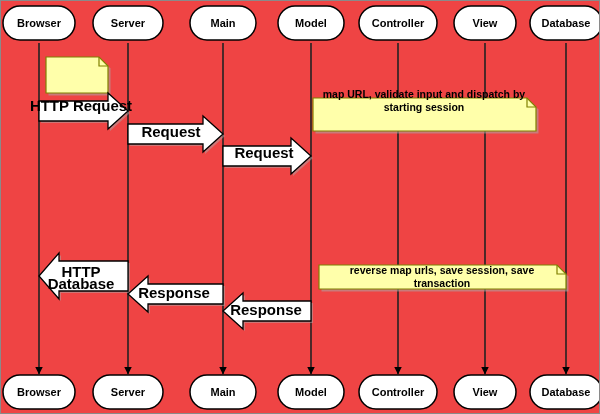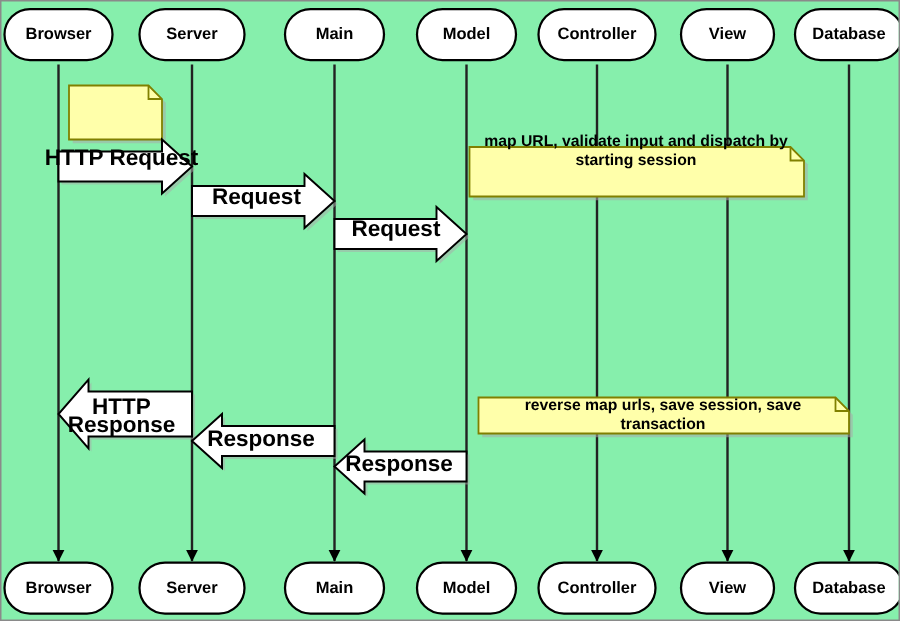--- a/index.html
+++ b/index.html
@@ -4,21 +4,21 @@
 <style>
   html,body{margin:0;padding:0;background:#ffffff;}
   body{
     font-family:"Liberation Sans", sans-serif;
     -webkit-font-smoothing:antialiased;
   }
   #canvas{
     position:relative;
     width:600px;
     height:414px;
-    background:#86efac;
+    background:#ef4444;
     border:1px solid #8a8a8a;
     box-sizing:border-box;
     overflow:hidden;
   }
   #svg-layer{
     position:absolute;
     left:0; top:0;
     width:600px;
     height:414px;
   }
@@ -131,17 +131,17 @@
       <div class="lane-label" style="left: 484px; top: 391px;">View</div>
       <div class="lane-label" style="left: 565px; top: 22px;">Database</div>
       <div class="lane-label" style="left: 565px; top: 391px;">Database</div>
       <div class="note-label" style="left: 423px; top: 100px; width: 215px;">map URL, validate input and dispatch by
 starting session</div>
       <div class="note-label" style="left: 441px; top: 276px; width: 239px;">reverse map urls, save session, save transaction</div>
       <div class="msg-label" style="left: 80px; top: 105px;">HTTP Request</div>
       <div class="msg-label" style="left: 170px; top: 131px;">Request</div>
       <div class="msg-label" style="left: 263px; top: 152px;">Request</div>
       <div class="msg-label" style="left: 80px; top: 277px;">HTTP
-Response</div>
+Database</div>
       <div class="msg-label" style="left: 173px; top: 292px;">Response</div>
       <div class="msg-label" style="left: 265px; top: 309px;">Response</div>
     </div>
 </div>
 
 </body></html>

